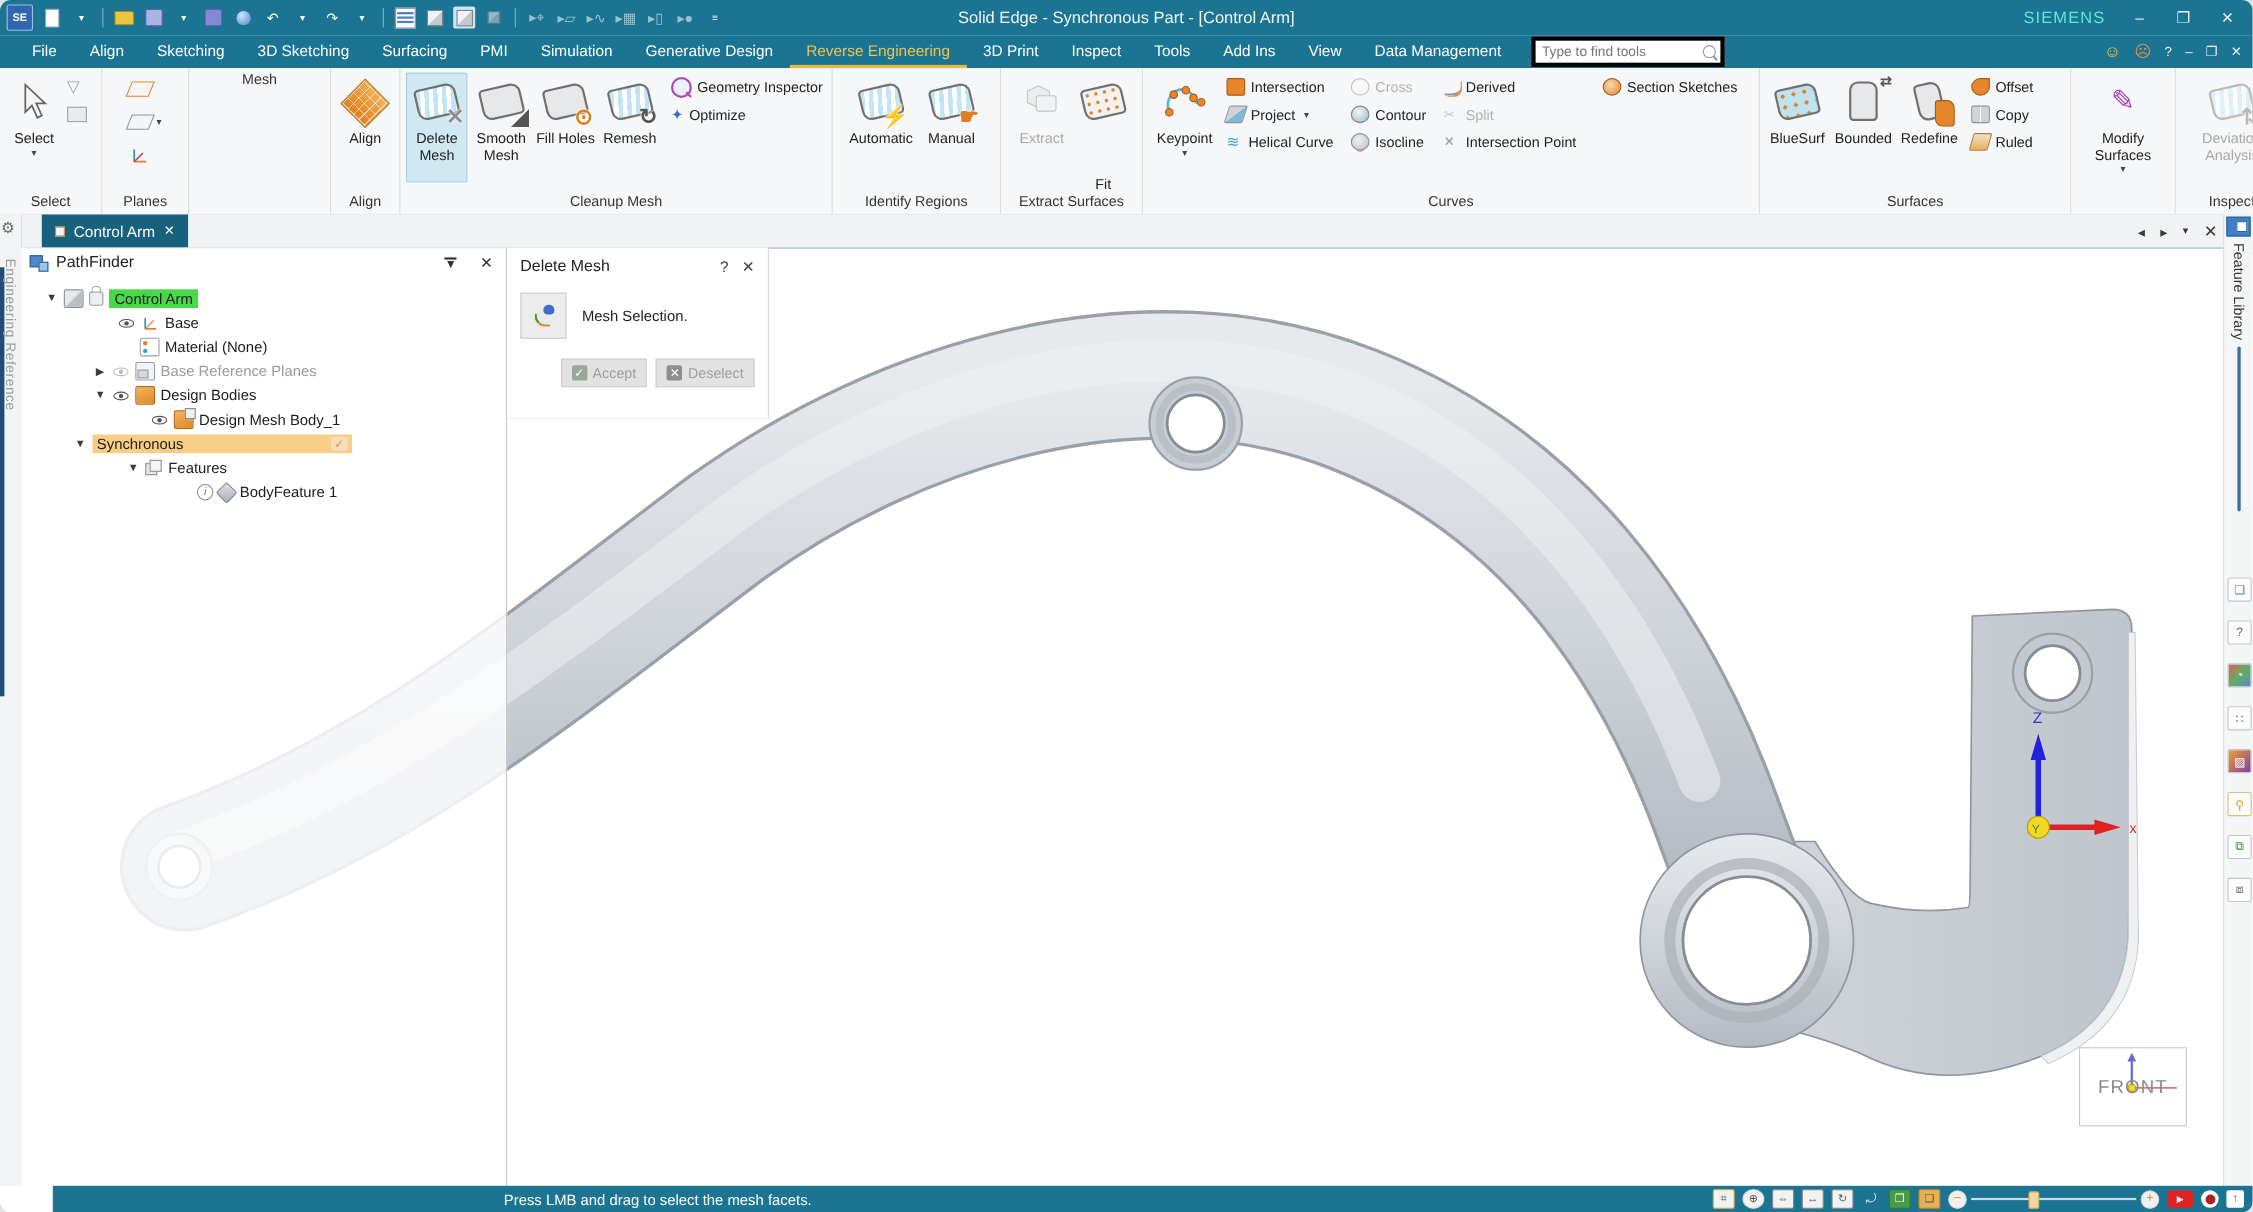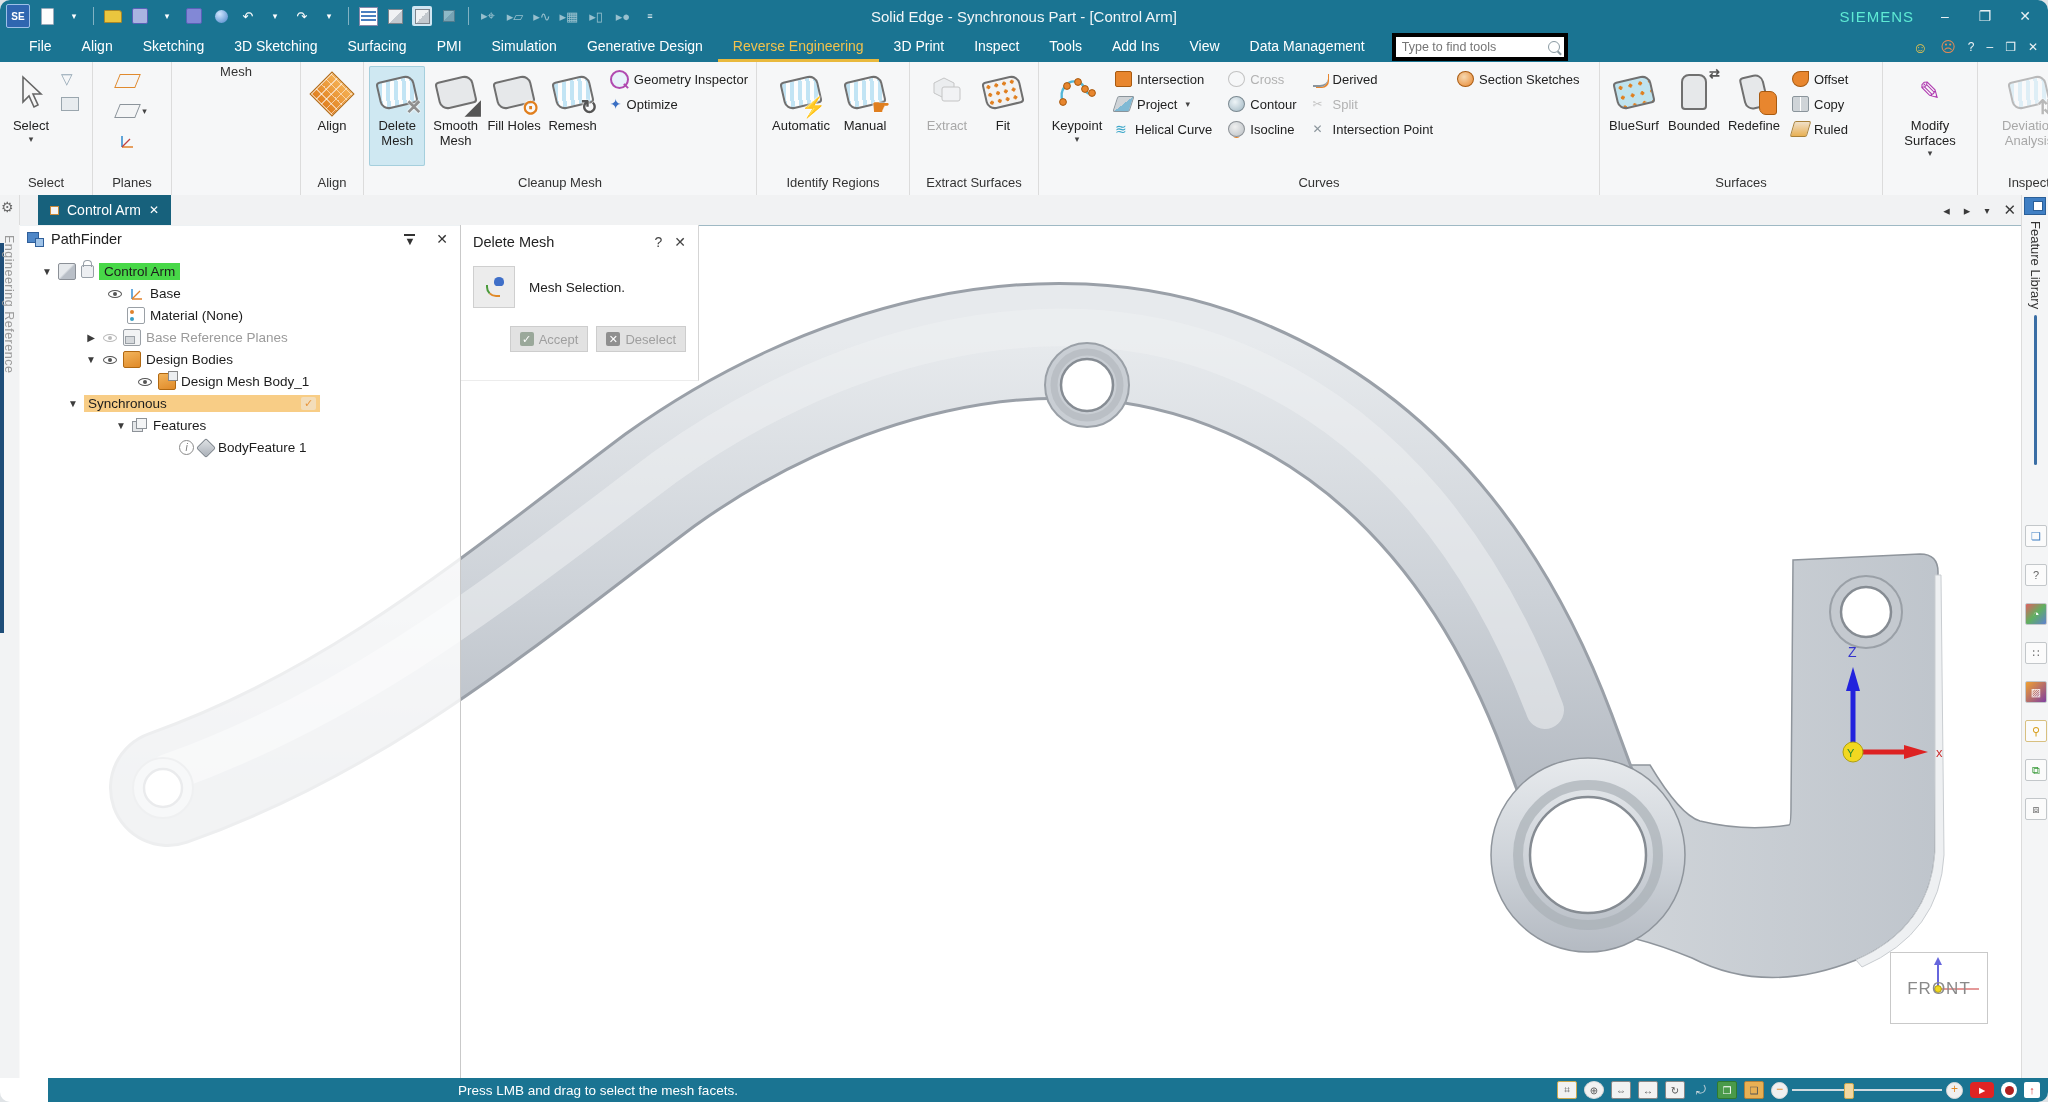--- a/index.html
+++ b/index.html
@@ -415,21 +415,21 @@
       <div class="rg-body" style="justify-content:center;">
         <div class="bb disabled" style="width:56px;">
           <span class="bicon">
               <svg width="38" height="34" viewBox="0 0 38 34" opacity=".45">
                 <path d="M6 8 16 3l10 5v10l-10 5-10-5z" fill="#dfe2e5" stroke="#888"></path>
                 <rect x="14" y="12" width="18" height="14" rx="2" fill="#eceef0" stroke="#888"></rect>
               </svg>
             </span>
           <span>Extract</span>
         </div>
-        <div class="bb" style="width:52px;">
+        <div class="bb" style="width:52px;gap:42px;">
           <span class="bicon">
               <span class="mesh-patch patch-dots"></span>
             </span>
           <span>Fit</span>
         </div>
       </div>
       <div class="rg-label">Extract Surfaces</div>
     </div>
 
     <div class="rg" style="width:560px;">

